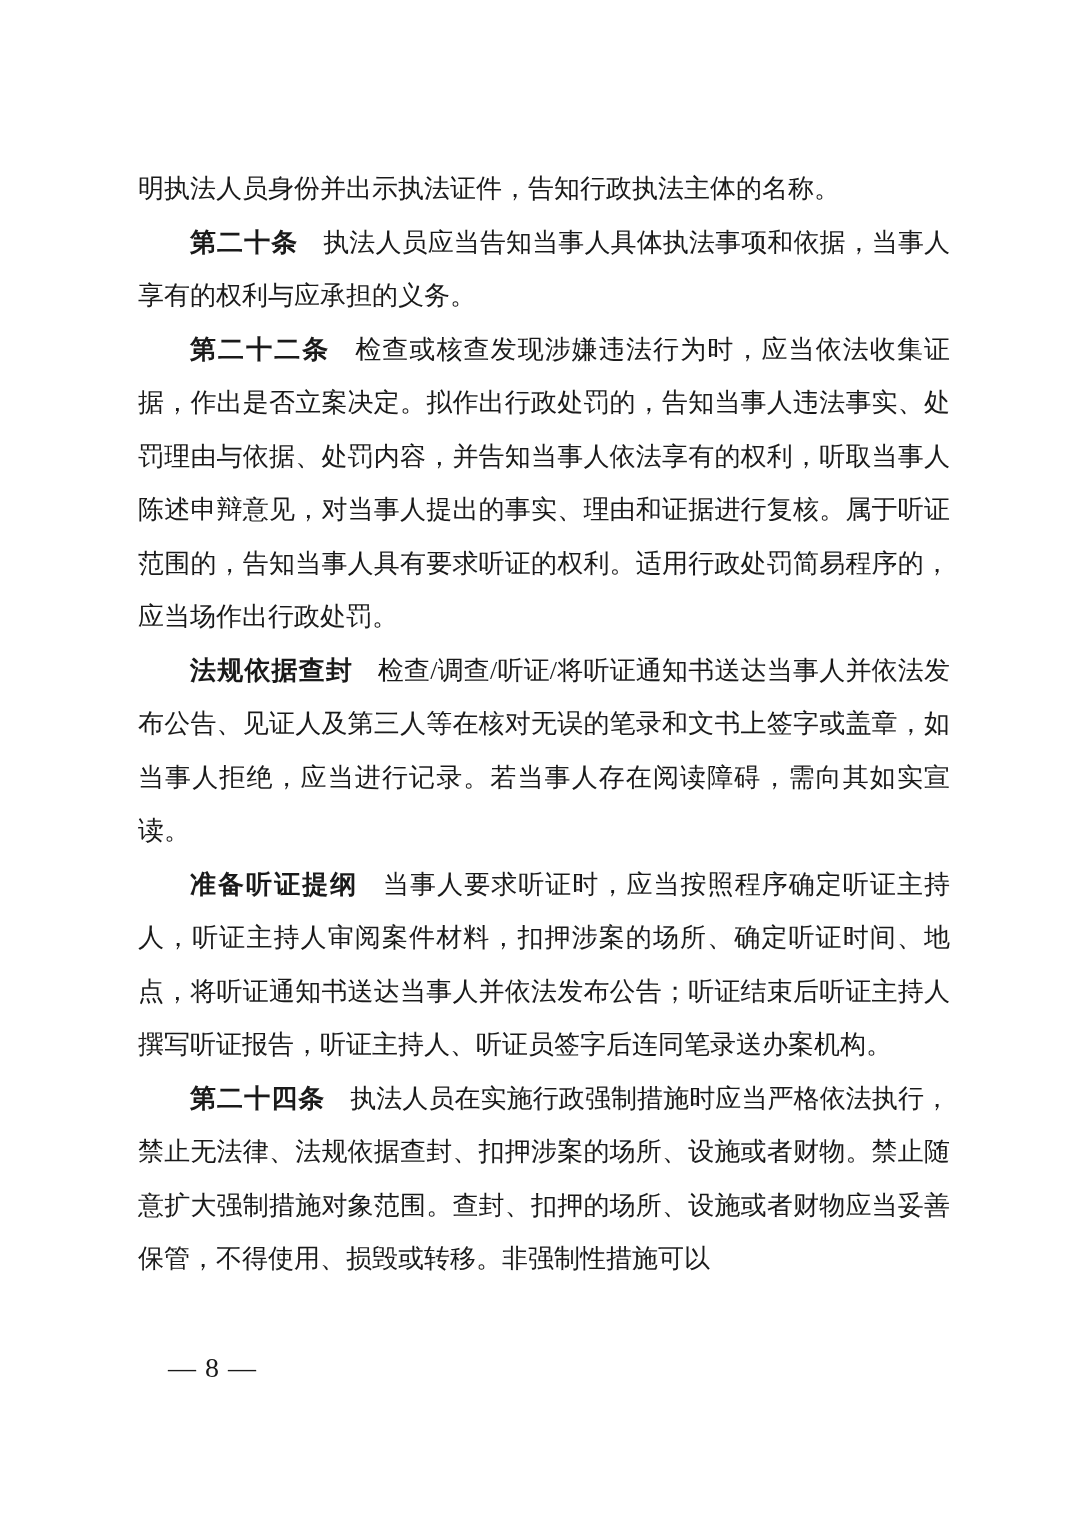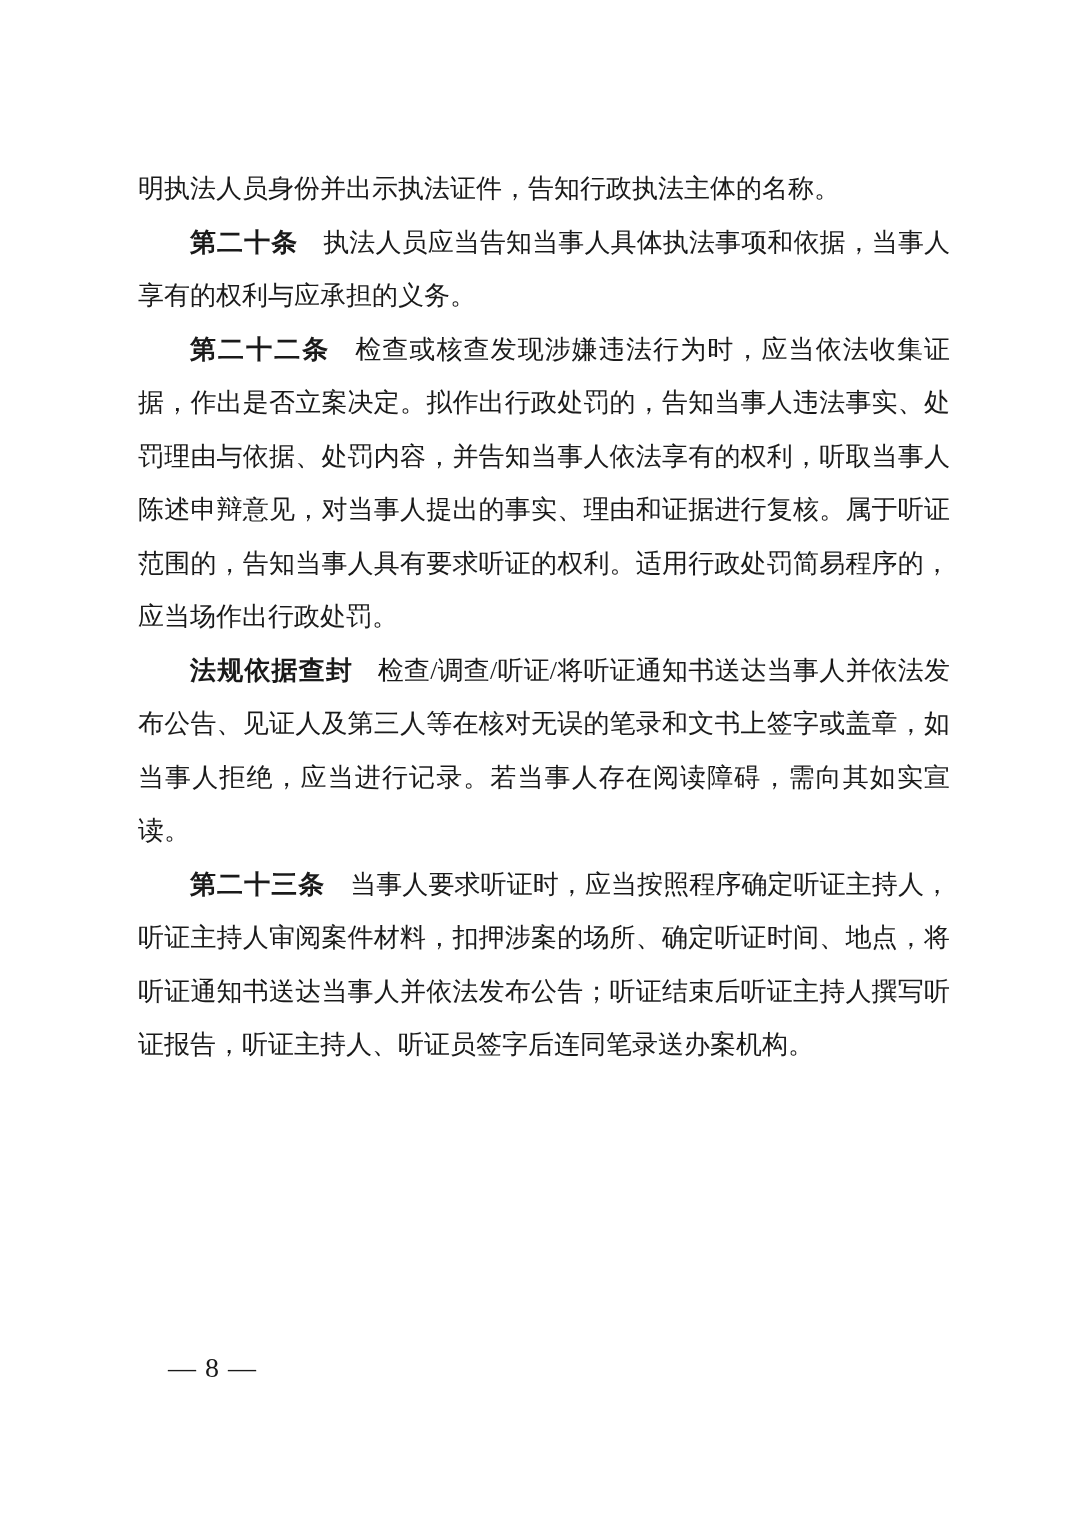--- a/index.html
+++ b/index.html
@@ -60,20 +60,21 @@
   <div class="content">
 
     <p class="para"><span>明执法人员身份并出示执法证件，告知行政执法主体的名称。</span></p>
 
     <p class="para indent"><span class="article-no">第二十条</span><span>执法人员应当告知当事人具体执法事项和依据，当事人享有的权利与应承担的义务。</span></p>
 
     <p class="para indent"><span class="article-no">第二十二条</span><span>检查或核查发现涉嫌违法行为时，应当依法收集证据，作出是否立案决定。拟作出行政处罚的，告知当事人违法事实、处罚理由与依据、处罚内容，并告知当事人依法享有的权利，听取当事人陈述申辩意见，对当事人提出的事实、理由和证据进行复核。属于听证范围的，告知当事人具有要求听证的权利。适用行政处罚简易程序的，应当场作出行政处罚。</span></p>
 
     <p class="para indent"><span class="article-no">法规依据查封</span><span>检查/调查/听证/将听证通知书送达当事人并依法发布公告、见证人及第三人等在核对无误的笔录和文书上签字或盖章，如当事人拒绝，应当进行记录。若当事人存在阅读障碍，需向其如实宣读。</span></p>
 
-    <p class="para indent"><span class="article-no">第二十三条</span><span>当事人要求听证时，应当按照程序确定听证主持人，听证主持人审阅案件材料，扣押涉案的场所、确定听证时间、地点，将听证通知书送达当事人并依法发布公告；听证结束后听证主持人撰写听证报告，听证主持人、听证员签字后连同笔录送办案机构。</span></p>
+    <p class="para indent"><span class="article-no">准备听证提纲</span><span>当事人要求听证时，应当按照程序确定听证主持人，听证主持人审阅案件材料，扣押涉案的场所、确定听证时间、地点，将听证通知书送达当事人并依法发布公告；听证结束后听证主持人撰写听证报告，听证主持人、听证员签字后连同笔录送办案机构。</span></p>
 
+    <p class="para indent"><span class="article-no">第二十四条</span><span>执法人员在实施行政强制措施时应当严格依法执行，禁止无法律、法规依据查封、扣押涉案的场所、设施或者财物。禁止随意扩大强制措施对象范围。查封、扣押的场所、设施或者财物应当妥善保管，不得使用、损毁或转移。非强制性措施可以</span></p>
 
   </div>
 
   <div class="footer-pagenum">— 8 —</div>
 
 </div>
 
 </body></html>

